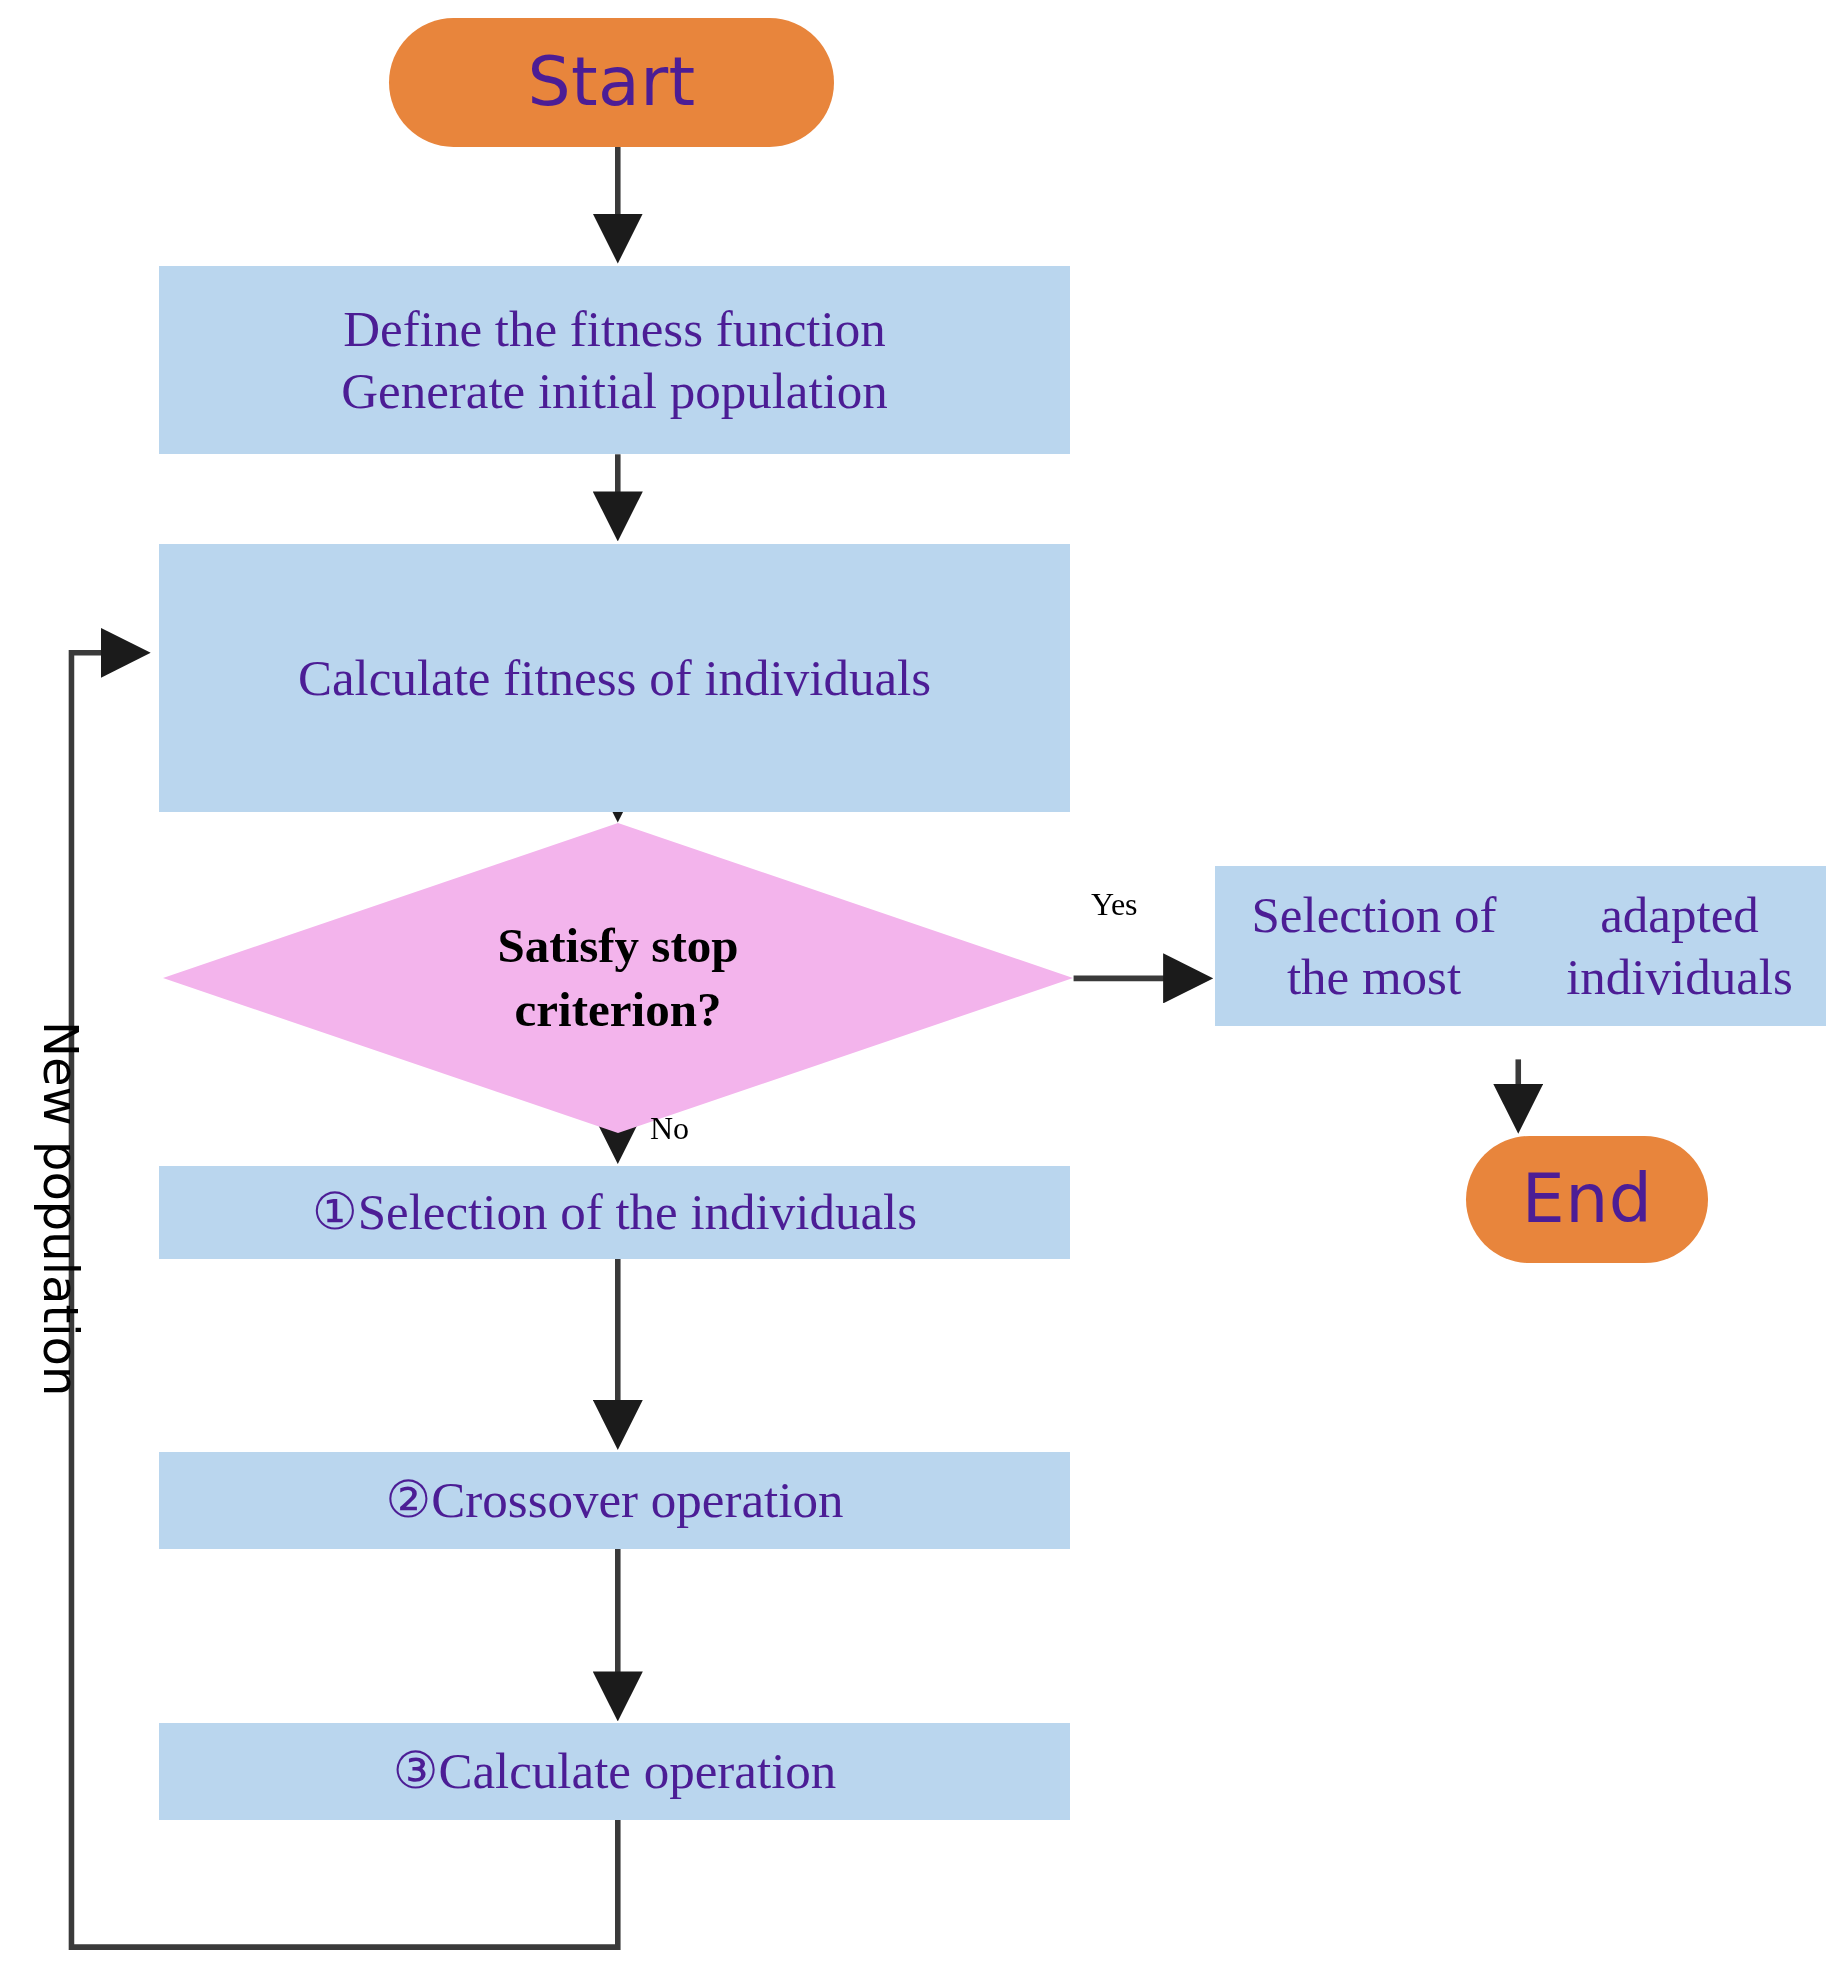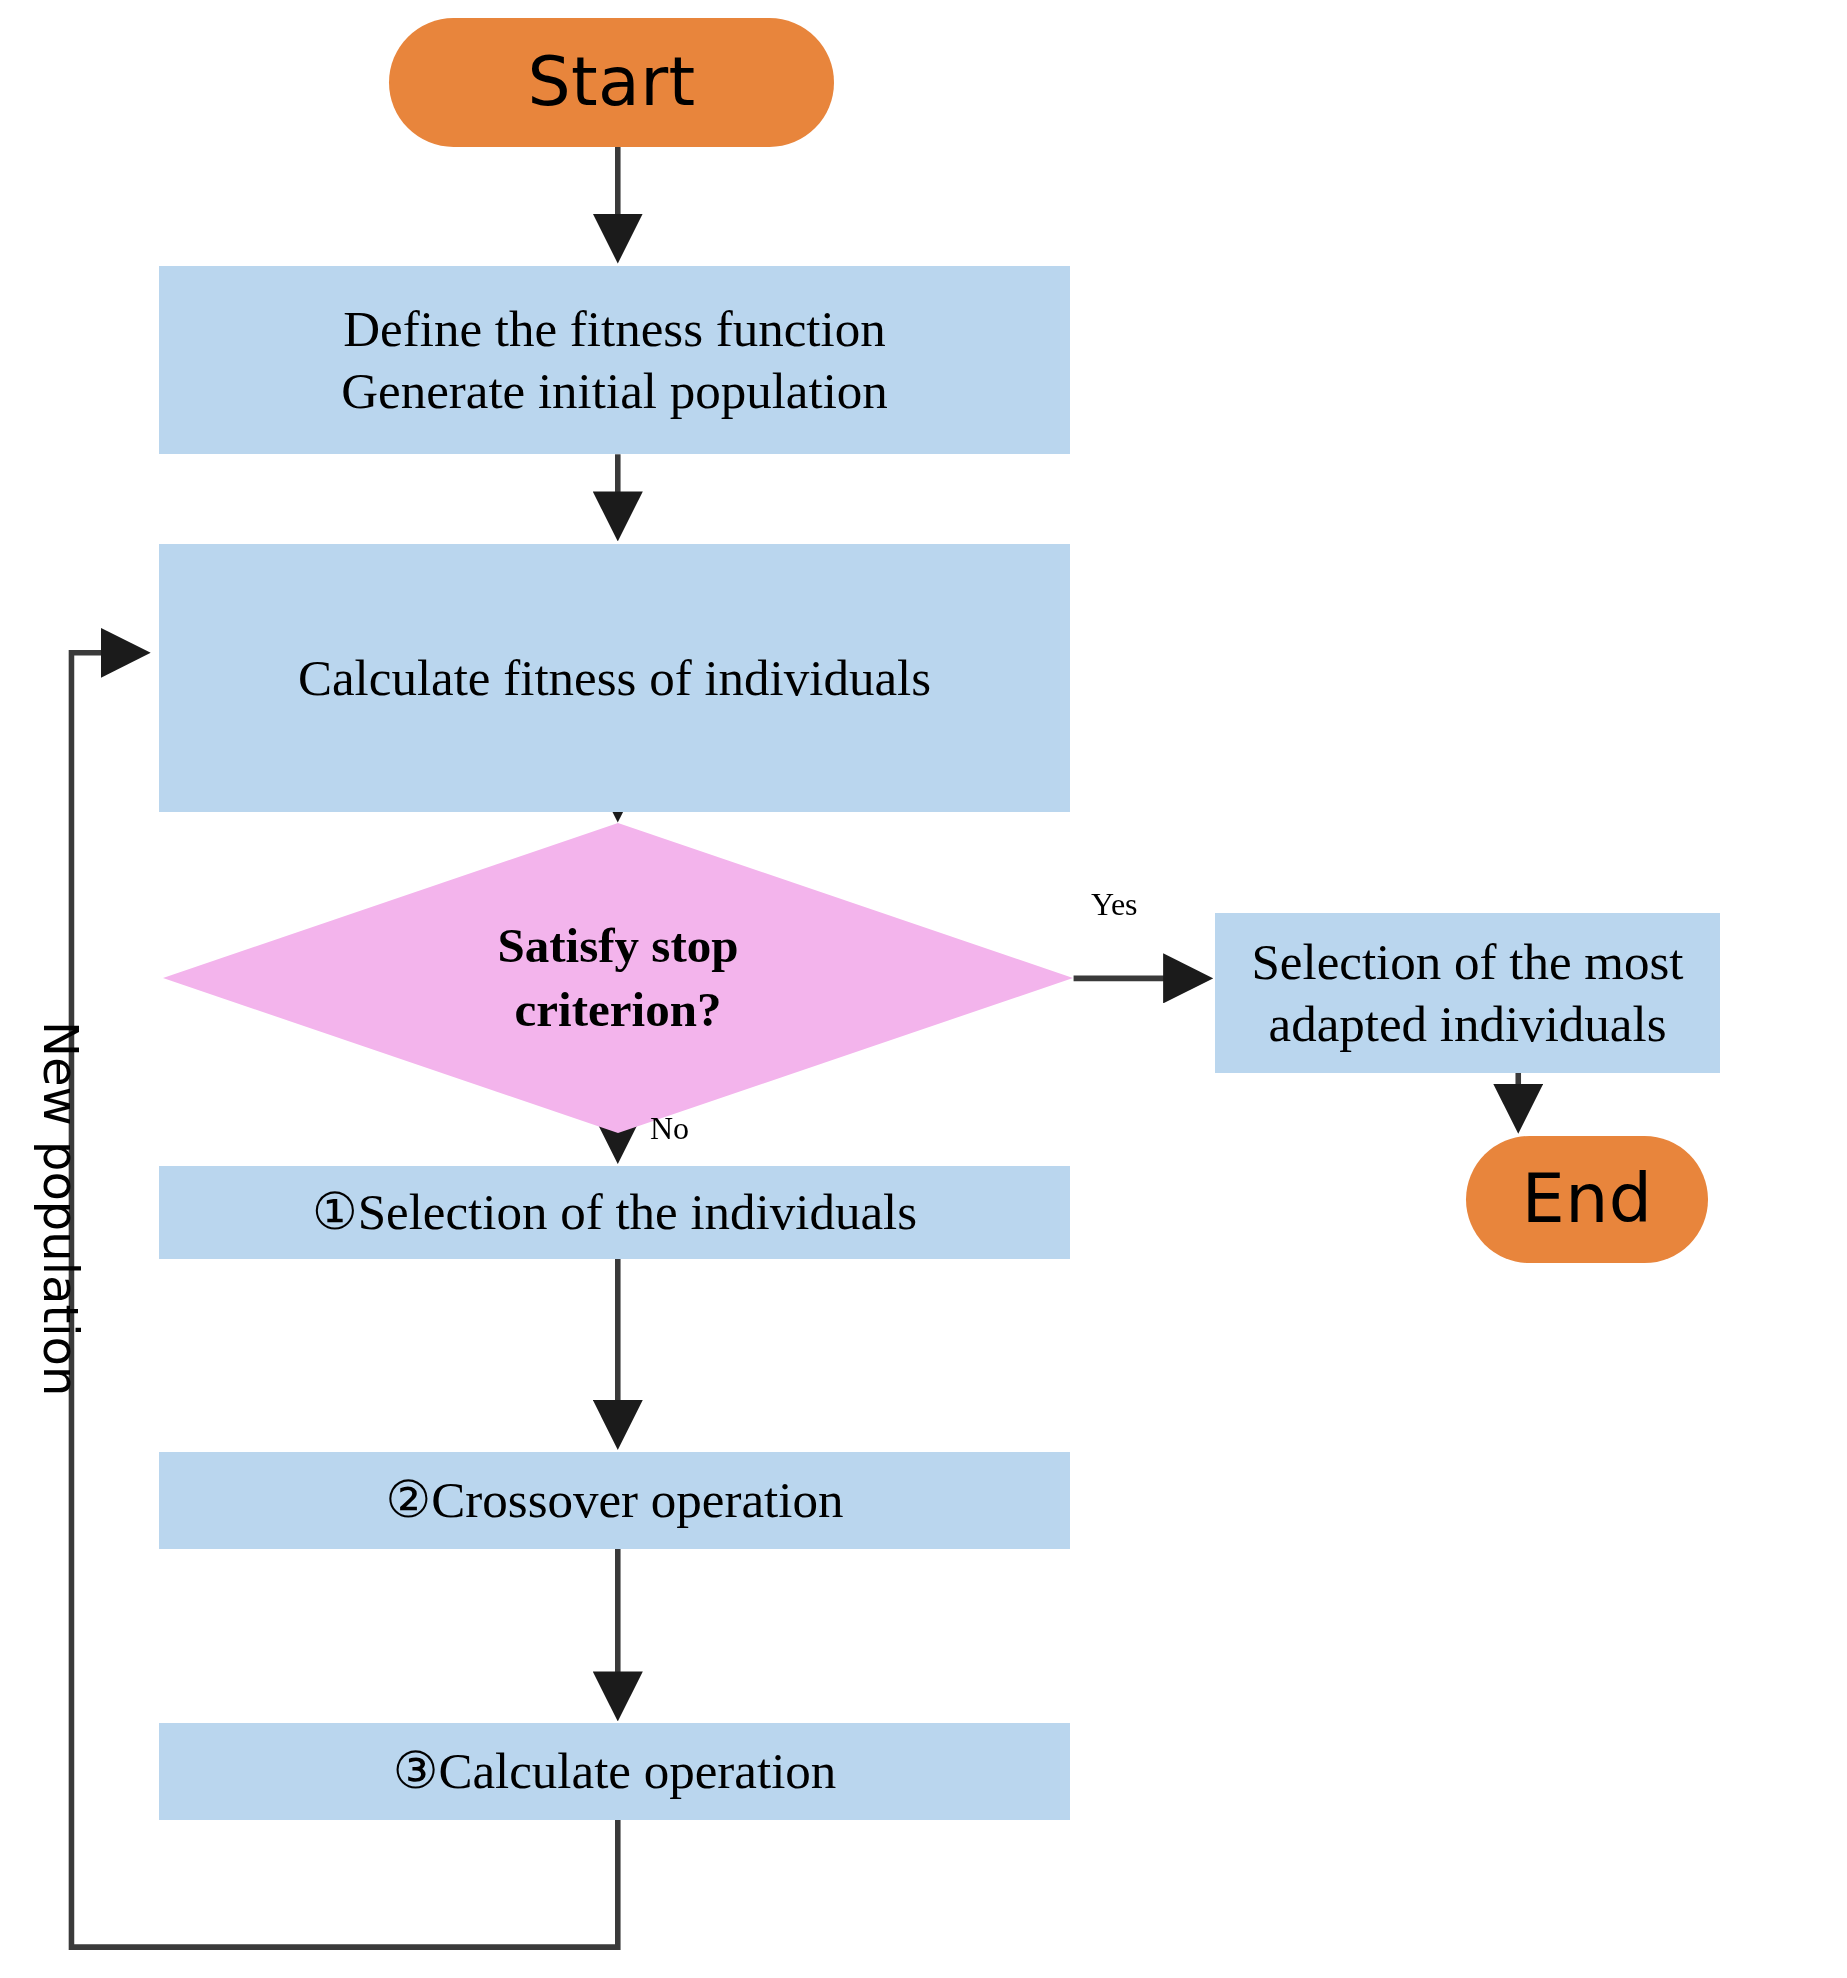--- a/index.html
+++ b/index.html
@@ -17,21 +17,21 @@
     background: #ffffff;
     overflow: hidden;
   }
   .node {
     position: absolute;
     box-sizing: border-box;
     display: flex;
     align-items: center;
     justify-content: center;
     text-align: center;
-    color: #000000;
+    color: #4c1d95;
     line-height: 1.22;
   }
   .terminator {
     background: #E8853C;
     border-radius: 793px;
     font-family: "DejaVu Sans", "Liberation Sans", sans-serif;
     font-size: 68px;
     font-weight: 400;
     letter-spacing: 0.4px;
   }
@@ -137,21 +137,21 @@
   <div class="decision-wrap" style="left:163px; top:823px; width:910px; height:310px;font-weight:bold;">
     <div class="decision-shape"></div>
     <div class="decision-label">
       <div>
         <div>Satisfy stop</div>
         <div>criterion?</div>
       </div>
     </div>
   </div>
 
-  <div class="node process" style="left:1215px; top:913px; width:505px; height:160px; flex-direction:column;">
+  <div class="node process" style="left:1215px; top:866px; width:611px; height:160px; flex-direction:row;">
     <span>Selection of the most</span>
     <span>adapted individuals</span>
   </div>
 
   <div class="node terminator" style="left:1466px; top:1136px; width:242px; height:127px;">
     <span>End</span>
   </div>
 
   <div class="node process" style="left:159px; top:1166px; width:911px; height:93px;">
     <span class="circ-num">①</span>

